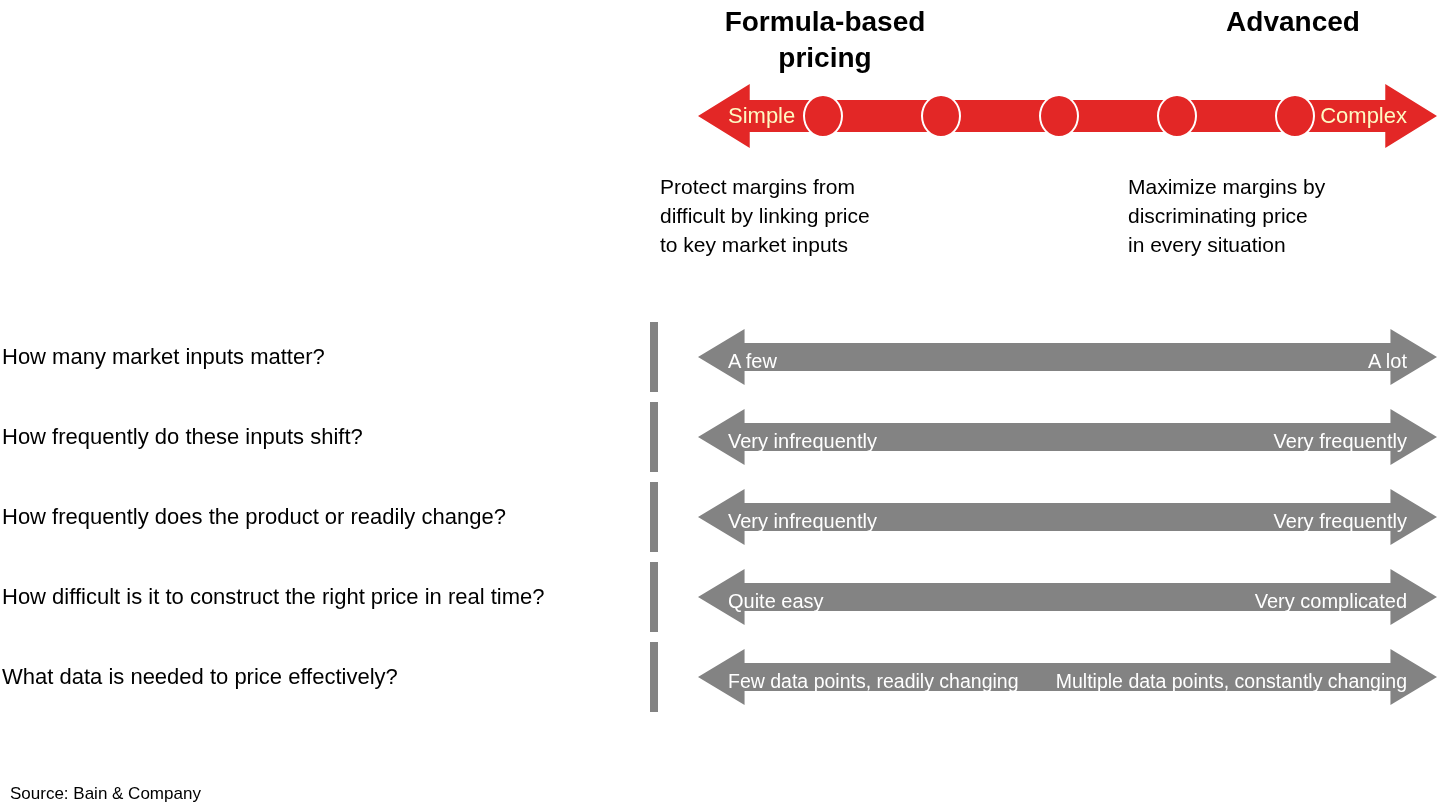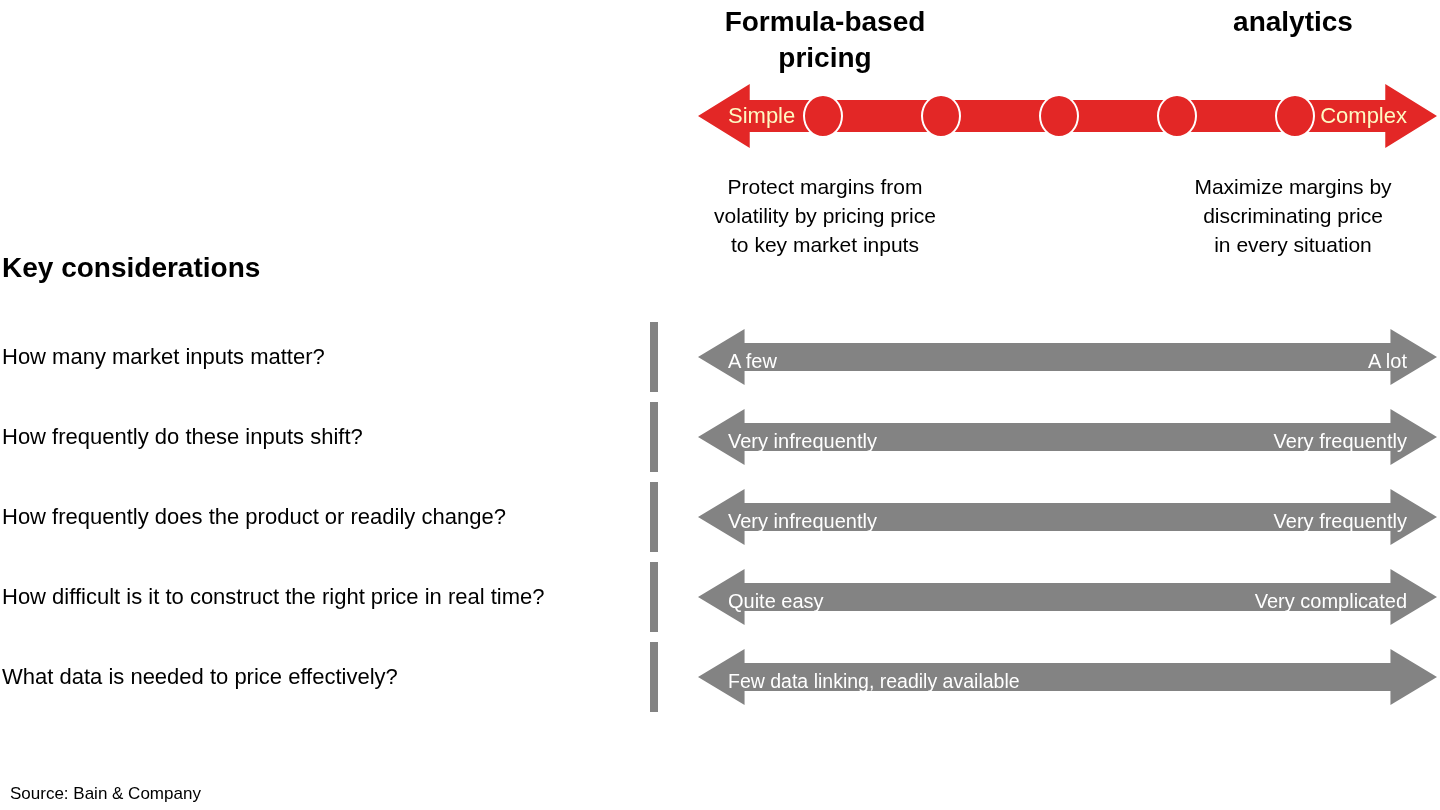--- a/index.html
+++ b/index.html
@@ -36,21 +36,21 @@
   .scale-circle {
     position: absolute; top: 94px;
     width: 40px; height: 44px;
     background: var(--red, #e32726);
     border: 2px solid #fff; border-radius: 50%;
   }
 
   
   .desc {
     position: absolute; top: 172px; width: 330px;
-    font-size: 21px; line-height: 29px; text-align: center;
+    font-size: 21px; line-height: 29px; text-align: left;
   }
   .desc.left  { left: 660px; }
   .desc.right { left: 1128px; }
   .desc div { white-space: nowrap; }
 
   
   .section-title {
     position: absolute; left: 2px; top: 252px;
     font-size: 28px; font-weight: bold;
   }
@@ -86,45 +86,44 @@
 </head>
 <body>
 
 <div class="canvas">
 
   <div class="top-title left">
     <div>Formula-based</div>
     <div>pricing</div>
   </div>
   <div class="top-title right">
-    <div>analytics</div>
+    <div>Advanced</div>
   </div>
 
   <div class="red-arrow">
     <span class="end-label">Simple</span>
     <span class="end-label">Complex</span>
   </div>
   <div class="scale-circle" style="left: 803px;"></div>
   <div class="scale-circle" style="left: 921px;"></div>
   <div class="scale-circle" style="left: 1039px;"></div>
   <div class="scale-circle" style="left: 1157px;"></div>
   <div class="scale-circle" style="left: 1275px;"></div>
 
   <div class="desc left">
     <div>Protect margins from</div>
-    <div>volatility by pricing price</div>
+    <div>difficult by linking price</div>
     <div>to key market inputs</div>
   </div>
   <div class="desc right">
     <div>Maximize margins by</div>
     <div>discriminating price</div>
     <div>in every situation</div>
   </div>
 
-  <div class="section-title">Key considerations</div>
 
   <div class="row" style="top: 317px;">
     <div class="question">How many market inputs matter?</div>
     <div class="vbar"></div>
     <div class="gray-arrow">
       <span class="arrow-label">A few</span>
       <span class="arrow-label">A lot</span>
     </div>
   </div>
 
@@ -152,19 +151,20 @@
     <div class="gray-arrow">
       <span class="arrow-label">Quite easy</span>
       <span class="arrow-label">Very complicated</span>
     </div>
   </div>
 
   <div class="row dense" style="top: 637px;">
     <div class="question">What data is needed to price effectively?</div>
     <div class="vbar"></div>
     <div class="gray-arrow">
-      <span class="arrow-label">Few data linking, readily available</span>
+      <span class="arrow-label">Few data points, readily changing</span>
+      <span class="arrow-label">Multiple data points, constantly changing</span>
     </div>
   </div>
 
   <div class="source">Source: Bain &amp; Company</div>
 
 </div>
 
 </body></html>

